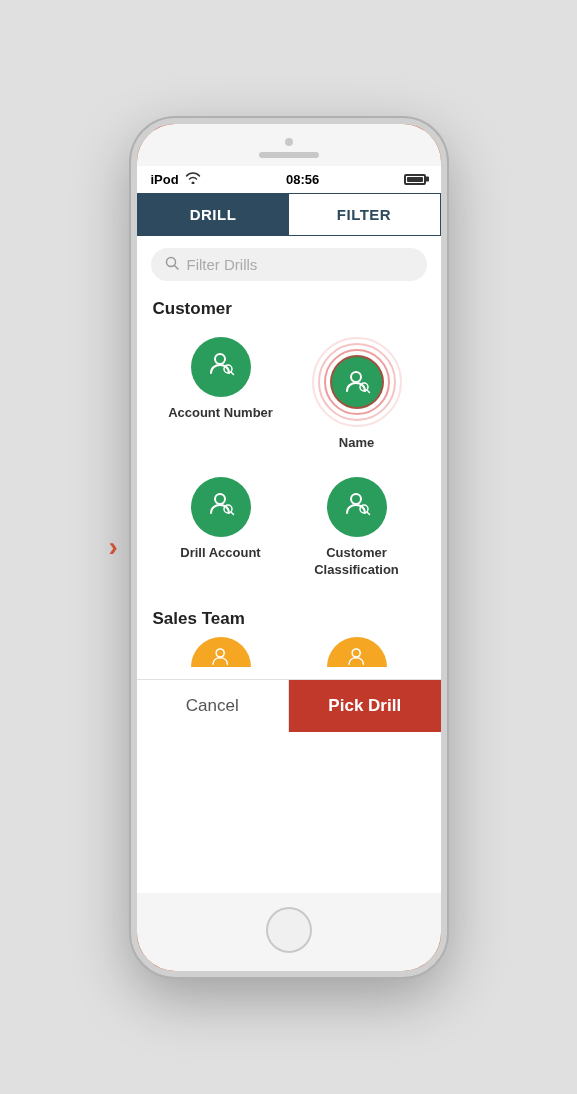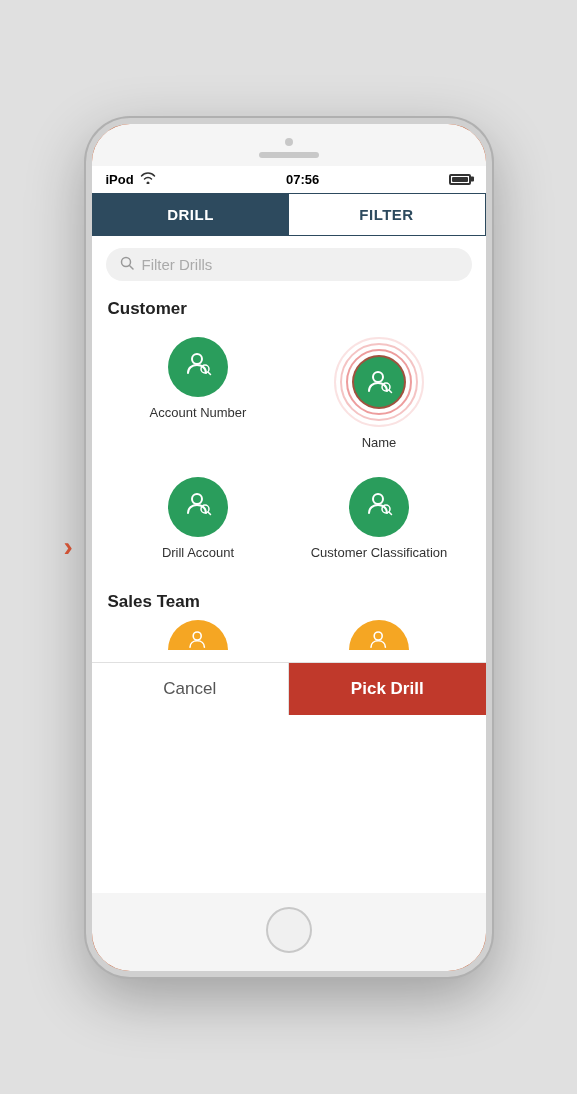--- a/index.html
+++ b/index.html
@@ -7,21 +7,21 @@
     body {
       background: #e0e0e0;
       display: flex;
       justify-content: center;
       align-items: center;
       min-height: 100vh;
       font-family: -apple-system, BlinkMacSystemFont, 'Helvetica Neue', Arial, sans-serif;
     }
 
     .phone-frame {
-      width: 406px;
+      width: 316px;
       background: #c2410c;
       border-radius: 44px;
       border: 6px solid #d0d0d0;
       box-shadow: 0 0 0 2px #b0b0b0, 0 20px 60px rgba(0,0,0,0.3);
       padding: 0;
       position: relative;
       overflow: hidden;
     }
 
     .phone-top {
@@ -200,20 +200,21 @@
     .drill-icon-inner {
       color: white;
       font-size: 24px;
     }
 
     .drill-label {
       font-size: 13px;
       color: #333;
       text-align: center;
       line-height: 1.3;
+      font-weight: bold;
     }
 
     .sales-team-section {
       padding: 6px 16px 0;
       margin-top: 6px;
     }
 
     .sales-team-label {
       font-size: 17px;
       font-weight: 700;
@@ -304,21 +305,21 @@
       <div class="status-left">
         <span>iPod</span>
         <span class="wifi-icon">
           <svg width="16" height="12" viewBox="0 0 16 12">
             <path d="M8 9.5a1.5 1.5 0 1 1 0 3 1.5 1.5 0 0 1 0-3z" fill="#333"></path>
             <path d="M4.5 7a4.95 4.95 0 0 1 7 0" stroke="#333" stroke-width="1.5" fill="none" stroke-linecap="round"></path>
             <path d="M1.5 4a8.5 8.5 0 0 1 13 0" stroke="#333" stroke-width="1.5" fill="none" stroke-linecap="round"></path>
           </svg>
         </span>
       </div>
-      <span>07:56</span>
+      <span>08:56</span>
       <div class="battery-icon">
         <div class="battery-fill"></div>
       </div>
     </div>
 
     <div class="screen">
 
       <div class="segment-control">
         <div class="segment-tab active">DRILL</div>
         <div class="segment-tab inactive">FILTER</div>

